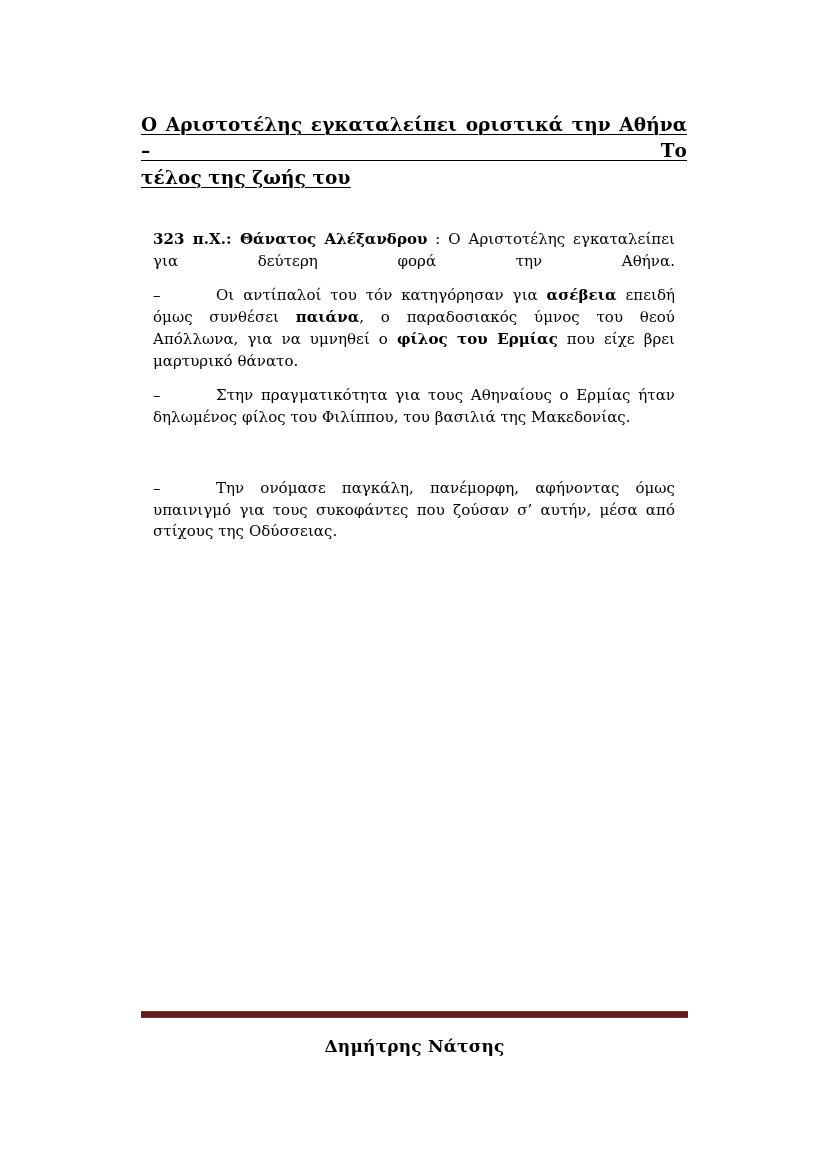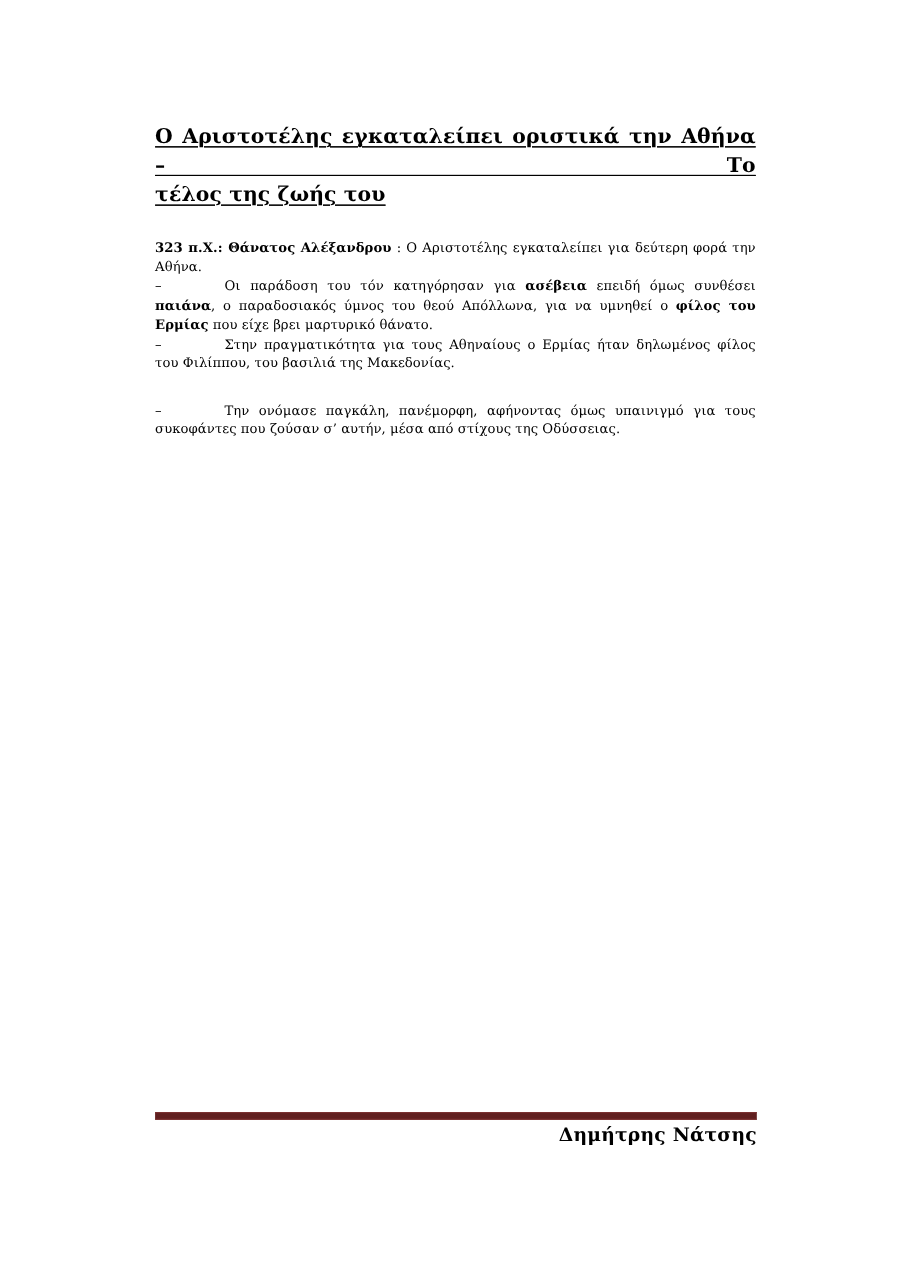--- a/index.html
+++ b/index.html
@@ -56,25 +56,25 @@
   }
   .doc-title .ln2 {
     display: block;
     text-decoration: underline;
     text-underline-offset: 3px;
     text-decoration-thickness: 1.4px;
   }
 
   
   p.para {
-    font-size: 12px;
+    font-size: 15px;
     line-height: 1.465;
     text-align: justify;
     text-align-last: left;
-    margin: 0;
+    margin: 12px;
     letter-spacing: 0.05px;
   }
   .gap-lg { height: 26px; }
   .gap-md { height: 25px; }
 
   .b { font-weight: bold; }
   .i { }
 
   
   .jline {
@@ -106,22 +106,22 @@
   }
   .footer-rule {
     width: 100%;
     height: 7px;
     box-sizing: border-box;
     border-top: 1.5px solid #7b3030;
     border-bottom: 1.5px solid #7b3030;
     background: #601f1f;
   }
   .footer-name {
-    margin-top: 4px;
-    text-align: right;
+    margin-top: 18px;
+    text-align: center;
     font-size: 17px;
     font-weight: bold;
     letter-spacing: 0.2px;
   }
 </style>
 </head>
 <body>
 
 <div class="page">
 
@@ -131,21 +131,21 @@
       <span class="ln1">Ο Αριστοτέλης εγκαταλείπει οριστικά την Αθήνα – Το</span>
       <span class="ln2">τέλος της ζωής του</span>
     </h1>
 
     <div class="gap-lg"></div>
 
     <p class="para">
       <span class="jline"><span class="b">323 π.Χ.: Θάνατος Αλέξανδρου</span><span> : Ο Αριστοτέλης εγκαταλείπει για δεύτερη φορά την Αθήνα.</span></span>
     </p>
 
-    <p class="para marker-dash"><span>Οι παράδοση του τόν κατηγόρησαν για </span><span class="b">ασέβεια</span><span> επειδή όμως συνθέσει </span><span class="b">παιάνα</span><span>, ο παραδοσιακός ύμνος του θεού Απόλλωνα, για να υμνηθεί ο </span><span class="b">φίλος του Ερμίας</span><span> που είχε βρει μαρτυρικό θάνατο.</span></p>
+    <p class="para marker-dash"><span>Οι αντίπαλοί του τόν κατηγόρησαν για </span><span class="b">ασέβεια</span><span> επειδή όμως συνθέσει </span><span class="b">παιάνα</span><span>, ο παραδοσιακός ύμνος του θεού Απόλλωνα, για να υμνηθεί ο </span><span class="b">φίλος του Ερμίας</span><span> που είχε βρει μαρτυρικό θάνατο.</span></p>
 
     <p class="para marker-dash"><span>Στην πραγματικότητα για τους Αθηναίους ο Ερμίας ήταν δηλωμένος φίλος του Φιλίππου, του βασιλιά της Μακεδονίας.</span></p>
 
 
 
     <div class="gap-md"></div>
 
     <p class="para marker-dash"><span>Την ονόμασε παγκάλη, πανέμορφη, αφήνοντας όμως υπαινιγμό για τους συκοφάντες που ζούσαν σ’ αυτήν, μέσα από στίχους της </span><span class="i">Οδύσσειας</span><span>.</span></p>
 
     <div class="gap-md"></div>

